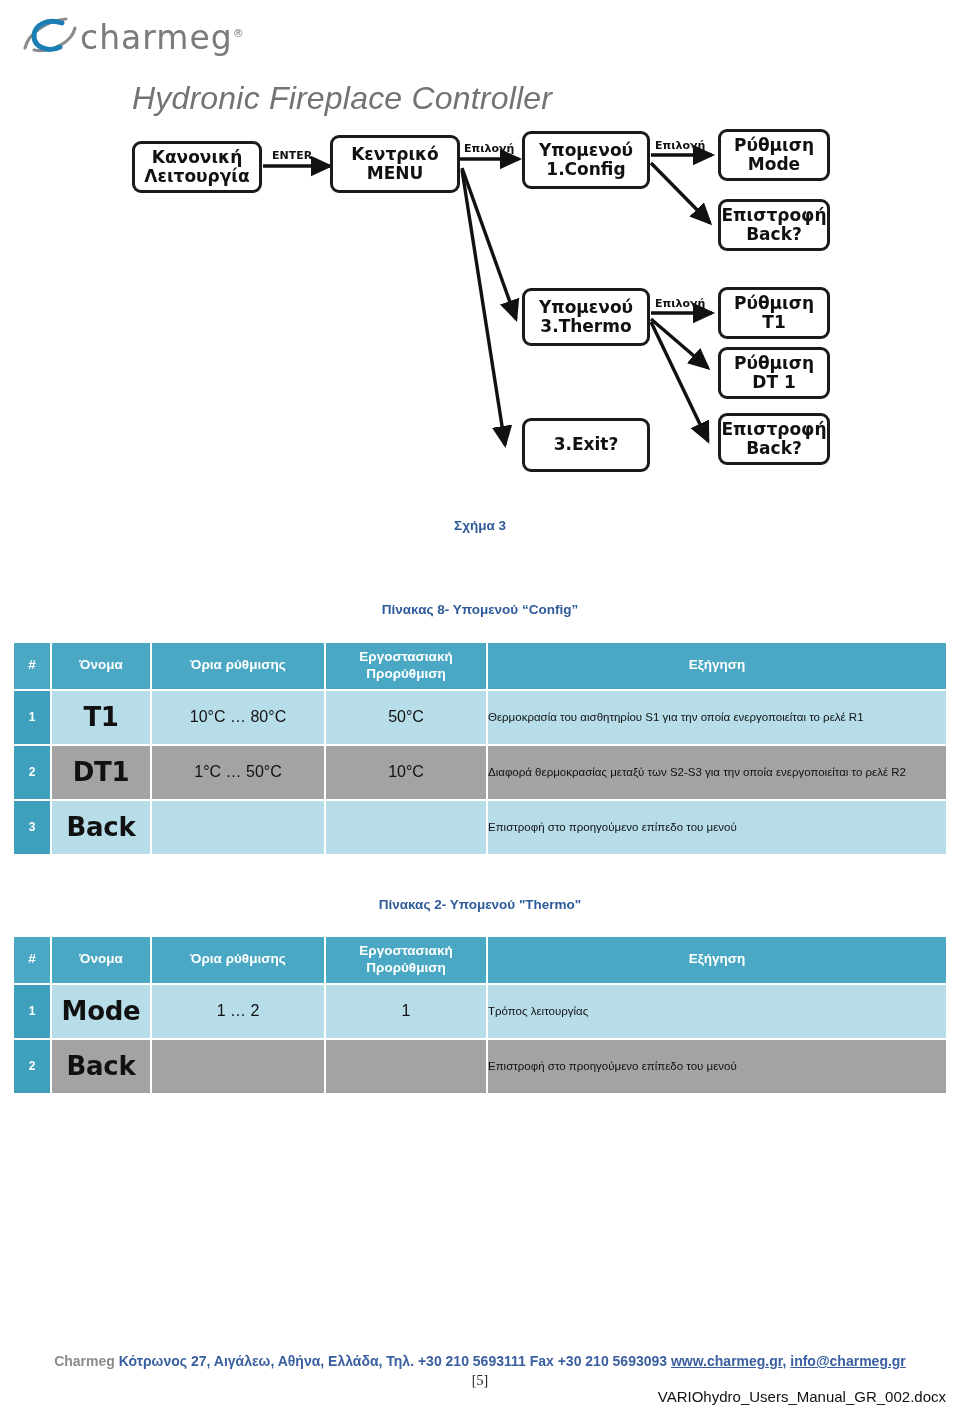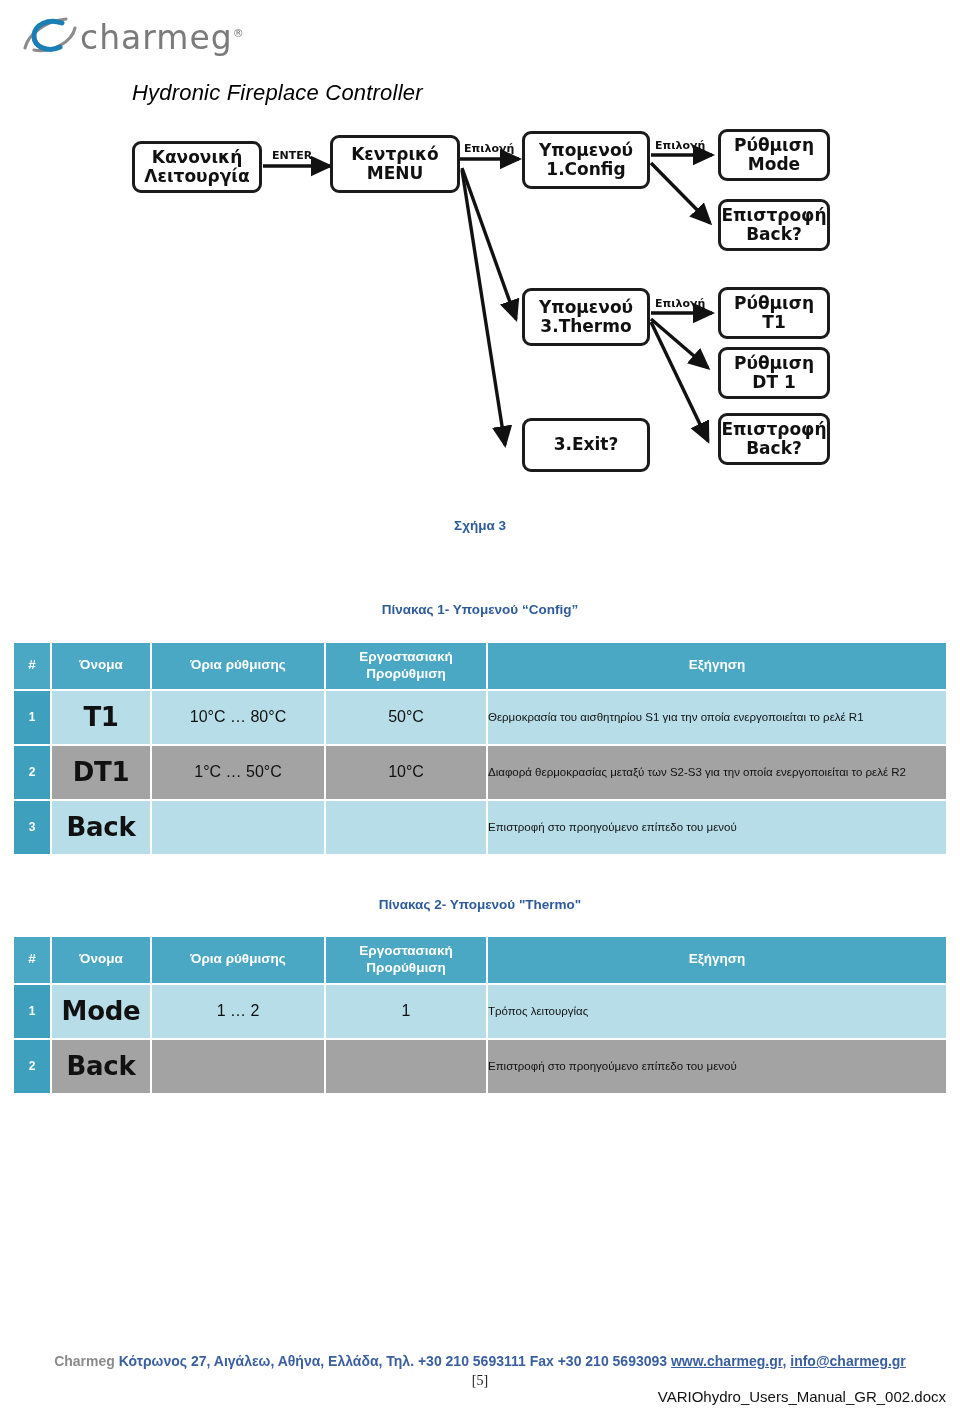--- a/index.html
+++ b/index.html
@@ -39,23 +39,23 @@
   #logo-word .reg {
     font-size: 11px;
     vertical-align: super;
   }
 
   
   #figure-title {
     position: absolute;
     left: 132px; top: 80px;
     font-family: "Liberation Sans", sans-serif;
-    font-size: 22px;
+    font-size: 32px;
     font-style: italic;
-    color: #000000;
+    color: #737373;
     letter-spacing: .2px;
   }
 
   #diagram {
     position: absolute;
     left: 0; top: 123px;
     width: 960px; height: 380px; padding-left: 23px;
   }
   .node {
     position: absolute;
@@ -295,21 +295,21 @@
     <span class="l2">Back?</span>
   </div>
 
   <div class="node" style="left:522px; top:295px; width:128px; height:54px;">
     <span>3.Exit?</span>
   </div>
 </div>
 
 <div class="caption" id="fig-caption">Σχήμα 3</div>
 
-<div class="caption" id="tbl1-caption">Πίνακας 1- Υπομενού “Config”</div>
+<div class="caption" id="tbl1-caption">Πίνακας 8- Υπομενού “Config”</div>
 
 <table class="tbl" id="table1">
   <colgroup>
     <col class="c-num">
       <col class="c-name">
       <col class="c-lim">
       <col class="c-def">
       <col>
   </colgroup>
   <thead>

